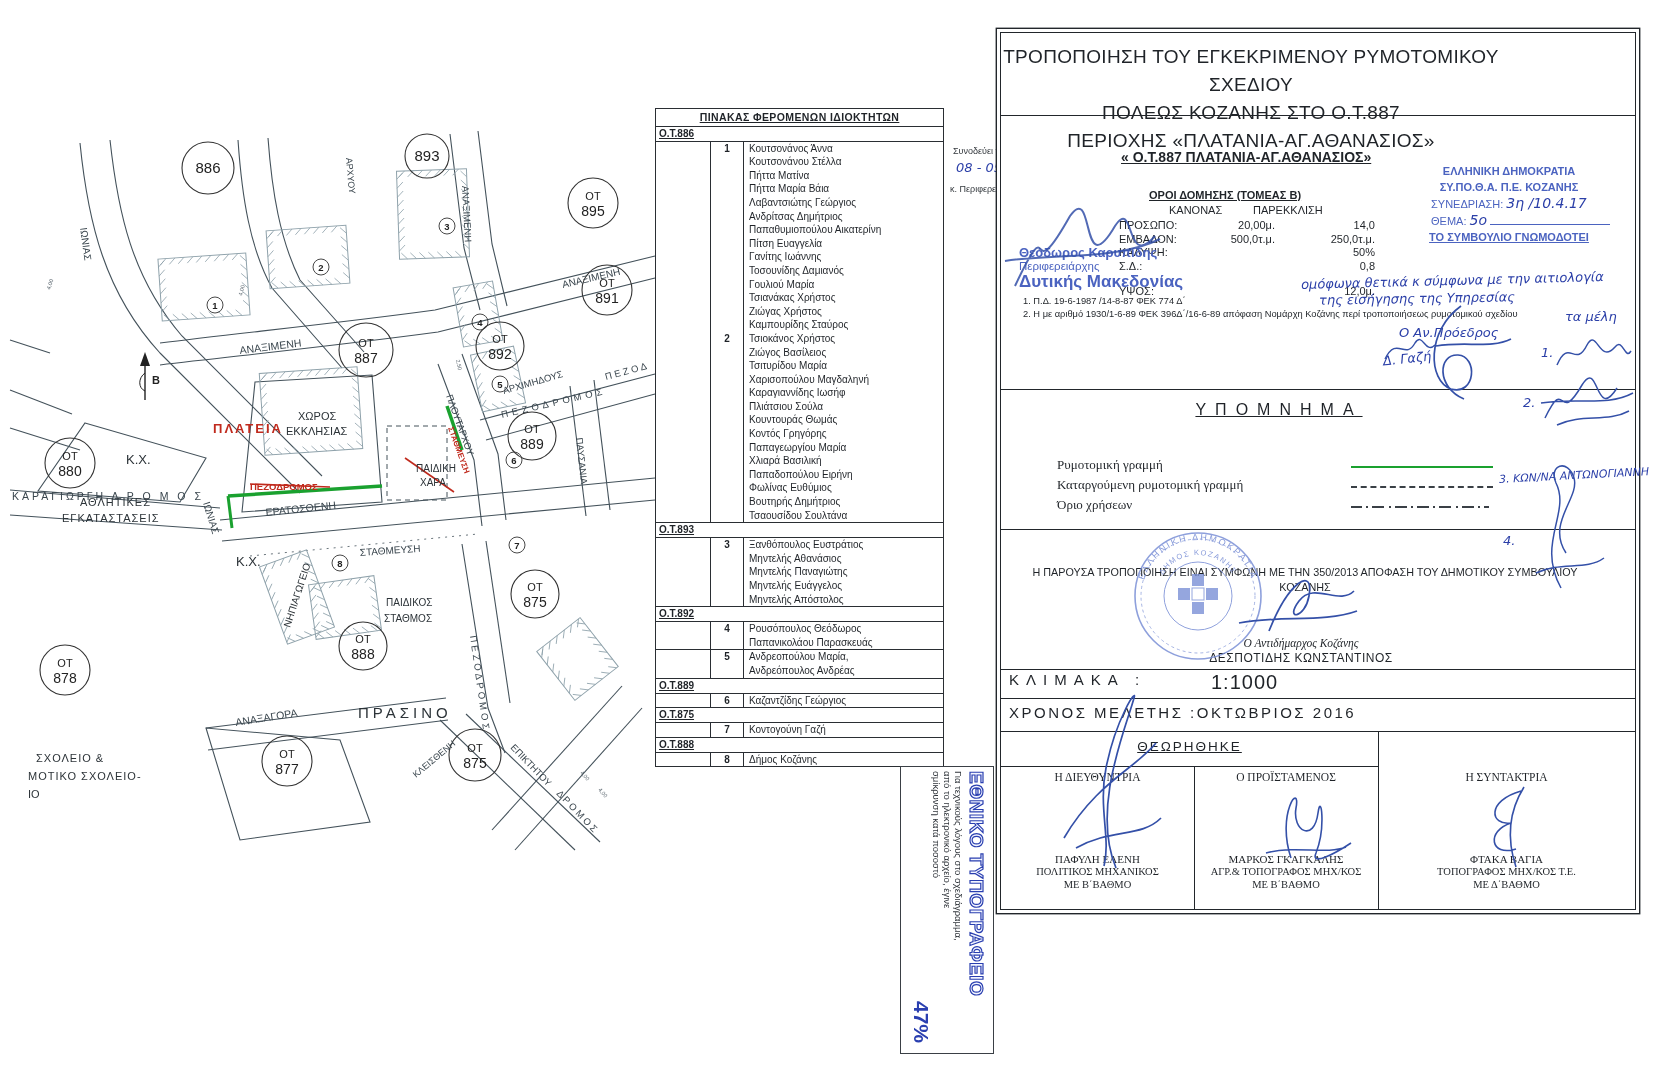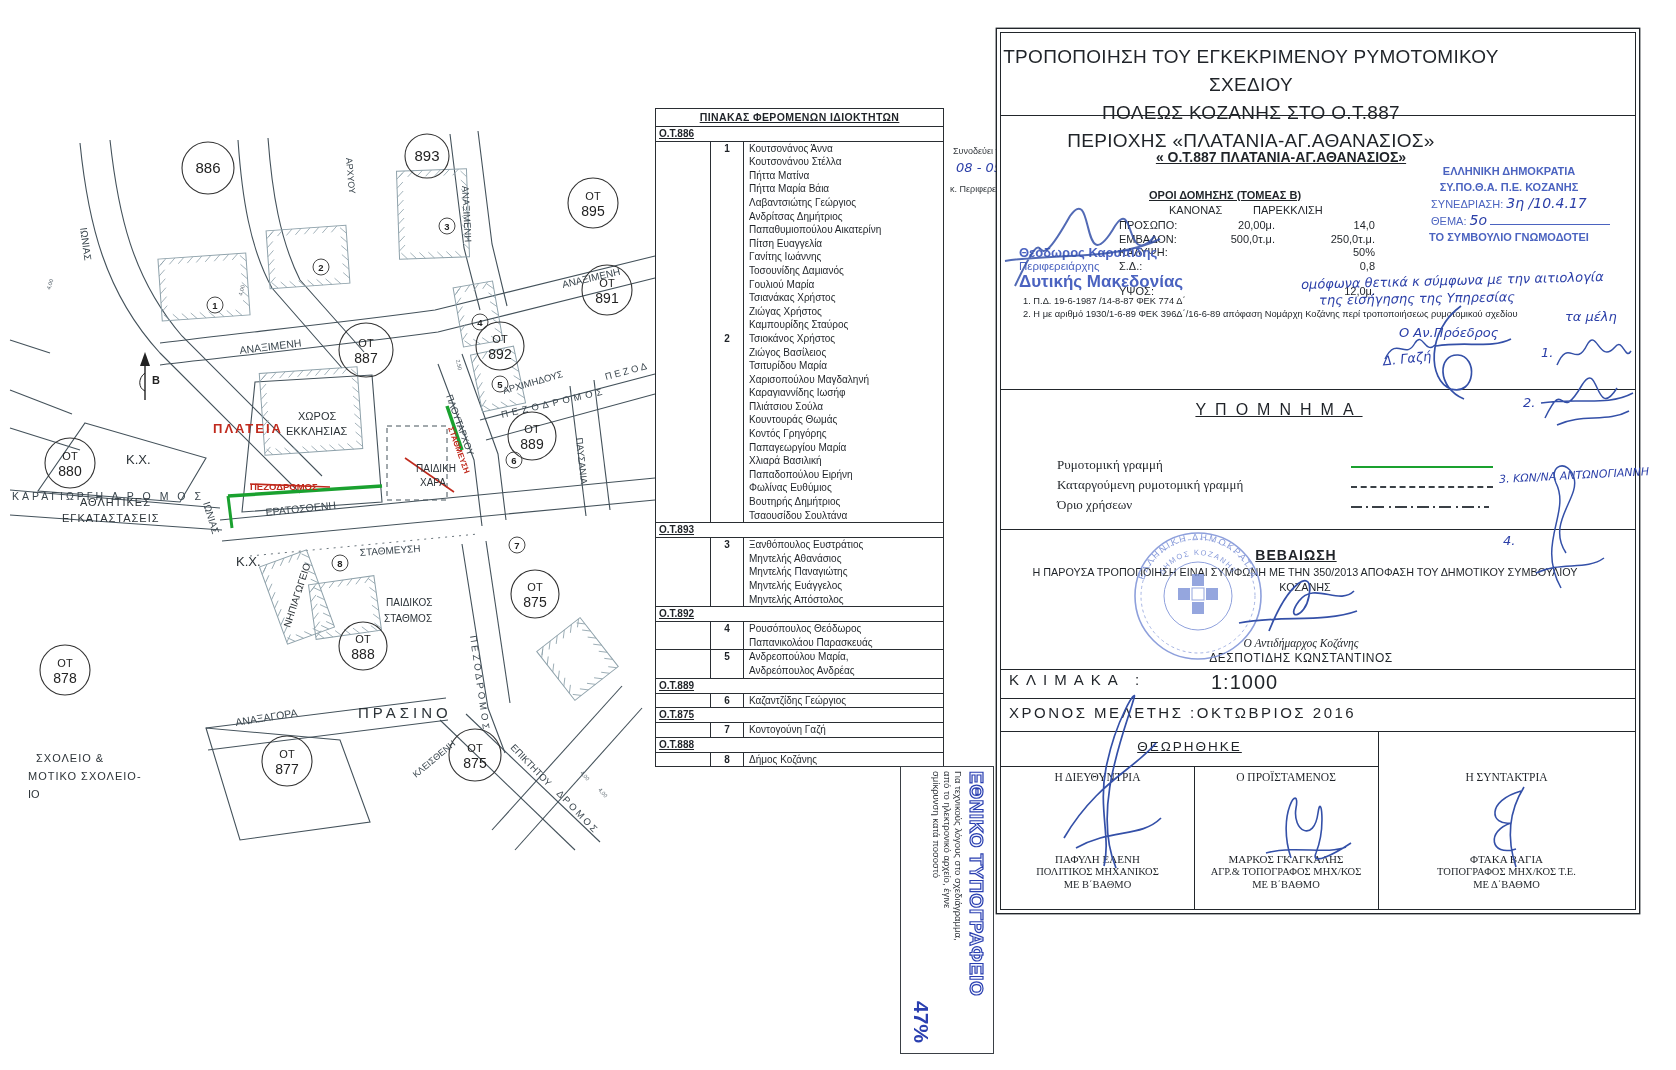--- a/index.html
+++ b/index.html
@@ -26,21 +26,21 @@
   .npo-head{font-size:19px;font-weight:bold;letter-spacing:.5px;color:#f2f5ff;
             -webkit-text-stroke:1.2px #2a3fb0;text-stroke:1.2px #2a3fb0;white-space:nowrap;}
   .npo-note{font-size:9.5px;line-height:11px;color:#30353b;margin-top:1px;}
   .npo-pct{font-size:21px;font-weight:bold;color:#2a3fb0;text-align:right;padding-right:10px;margin-top:-2px;}
   
   #panel{position:absolute;left:1000px;top:32px;width:634px;height:876px;border:1.2px solid #22262b;
          box-shadow:0 0 0 3px #fff,0 0 0 4.4px #22262b;background:#fff;}
   .hline{position:absolute;left:0;width:100%;border-top:1.6px solid #22262b;}
   .vline{position:absolute;border-left:1.2px solid #22262b;}
   .title-blk{position:absolute;left:0;top:10px;width:500px;text-align:center;font-size:19px;line-height:28px;letter-spacing:.3px;}
-  .subT{position:absolute;left:120px;top:116px;width:320px;text-align:center;font-size:14px;font-weight:bold;text-decoration:underline;}
+  .subT{position:absolute;left:120px;top:116px;width:320px;font-size:14px;font-weight:bold;text-decoration:underline;}
   .small-print{font-size:9px;color:#33383d;}
   .hw{font-family:"DejaVu Sans",sans-serif;font-style:italic;color:#2b3fa8;}
   .stampB{color:#4b63c0;}
   .oroi{font-size:11px;}
   .oroi-row span{display:inline-block;}
   .refs{position:absolute;left:22px;top:262px;width:600px;font-size:9.3px;line-height:13px;color:#24282d;}
   .refs div{padding-left:14px;text-indent:-14px;}
   .legend-title{position:absolute;left:28px;top:368px;width:500px;text-align:center;font-size:16px;
                 letter-spacing:9px;text-decoration:underline;font-weight:500;}
   .leg-row{position:absolute;left:56px;font-family:"Liberation Serif",serif;font-size:13px;}
@@ -668,21 +668,21 @@
       <div style="text-align:center;font-weight:bold;">ΣΥ.ΠΟ.Θ.Α. Π.Ε. ΚΟΖΑΝΗΣ</div>
       <div style="padding-left:62px;">
         <span>ΣΥΝΕΔΡΙΑΣΗ:</span>
         <span class="hw" style="font-size:14px;">3η /10.4.17</span>
       </div>
       <div style="padding-left:62px;">
         <span>ΘΕΜΑ:</span>
         <span class="hw" style="font-size:14px;">5ο</span>
         <span style="border-bottom:1px solid #4b63c0;display:inline-block;width:120px;"></span>
       </div>
-      <div style="text-align:center;font-weight:bold;">ΤΟ ΣΥΜΒΟΥΛΙΟ ΓΝΩΜΟΔΟΤΕΙ</div>
+      <div style="text-align:center;font-weight:bold;text-decoration:underline;">ΤΟ ΣΥΜΒΟΥΛΙΟ ΓΝΩΜΟΔΟΤΕΙ</div>
     </div>
 
     <div class="abs hw" style="left:300px;top:240px;font-size:13px;transform:rotate(-1.5deg);">ομόφωνα θετικά κ σύμφωνα με την αιτιολογία</div>
     <div class="abs hw" style="left:318px;top:258px;font-size:13px;transform:rotate(-1deg);">της εισήγησης της Υπηρεσίας</div>
     <div class="abs hw" style="left:540px;top:276px;font-size:13px;margin-left:24px;">τα μέλη</div>
     <div class="abs hw" style="left:398px;top:292px;font-size:13px;">Ο Αν.Πρόεδρος</div>
     <div class="abs hw" style="left:382px;top:318px;font-size:13px;transform:rotate(-6deg);">Δ. Γαζή</div>
 
     <div class="abs stampB" style="left:18px;top:212px;width:180px;text-align:left;">
       <div style="font-size:13px;font-weight:bold;">Θεόδωρος Καρυπίδης</div>
@@ -706,21 +706,20 @@
         <div class="leg-row" style="top: 464px;">Όριο χρήσεων</div>
         <div class="leg-sample" style="left: 350px; top: 473px; border-top: 2.2px dashed rgb(58, 64, 70); width: 138px; border-image: repeating-linear-gradient(90deg, rgb(58, 64, 70) 0px, rgb(58, 64, 70) 12px, transparent 12px, transparent 16px, rgb(58, 64, 70) 16px, rgb(58, 64, 70) 18px, transparent 18px, transparent 22px) 1 / 1 / 0 stretch;"></div>
       </div>
     <div class="abs hw" style="left:498px;top:436px;font-size:11px;transform:rotate(-3deg);white-space:nowrap;">3. ΚΩΝ/ΝΑ ΑΝΤΩΝΟΓΙΑΝΝΗ</div>
     <div class="abs hw" style="left:540px;top:312px;font-size:13px;">1.</div>
     <div class="abs hw" style="left:522px;top:362px;font-size:13px;">2.</div>
     <div class="abs hw" style="left:502px;top:500px;font-size:13px;">4.</div>
 
     <div class="hline" style="top:496px;"></div>
 
-    <div class="cert-title">ΒΕΒΑΙΩΣΗ</div>
     <div class="cert-text">
       <div>Η ΠΑΡΟΥΣΑ ΤΡΟΠΟΠΟΙΗΣΗ ΕΙΝΑΙ ΣΥΜΦΩΝΗ ΜΕ ΤΗΝ 350/2013 ΑΠΟΦΑΣΗ ΤΟΥ ΔΗΜΟΤΙΚΟΥ ΣΥΜΒΟΥΛΙΟΥ</div>
       <div>ΚΟΖΑΝΗΣ</div>
     </div>
     <div class="abs serif-it" style="left:170px;top:604px;width:260px;text-align:center;font-size:11.5px;">Ο Αντιδήμαρχος Κοζάνης</div>
     <div class="abs" style="left:150px;top:618px;width:300px;text-align:center;font-size:12px;letter-spacing:.5px;">ΔΕΣΠΟΤΙΔΗΣ ΚΩΝΣΤΑΝΤΙΝΟΣ</div>
 
     <svg style="left:107px;top:473px;" width="180" height="180" viewBox="0 0 180 180">
       <g stroke="#7b90d6" fill="none" opacity="0.85">
         <circle cx="90" cy="90" r="63" stroke-width="1.6"></circle>

